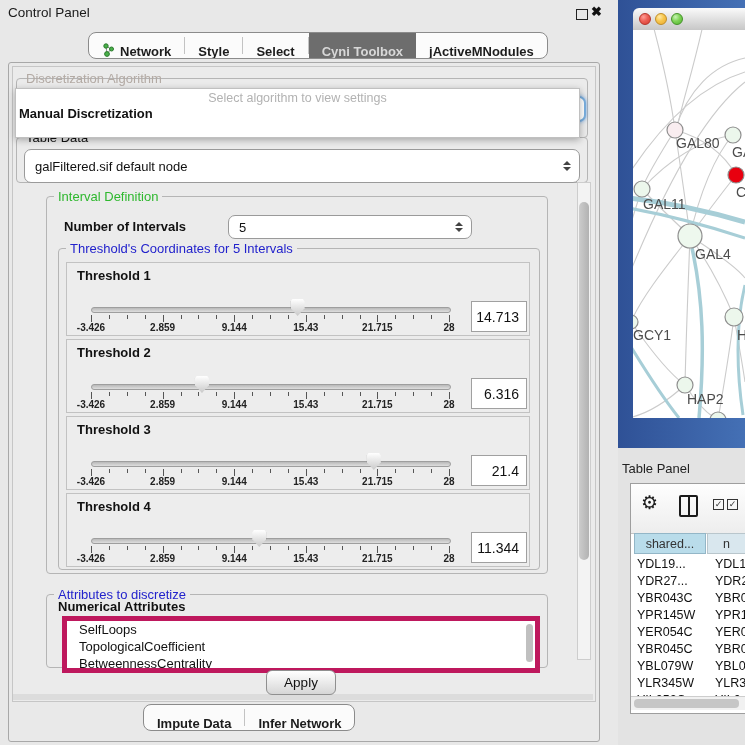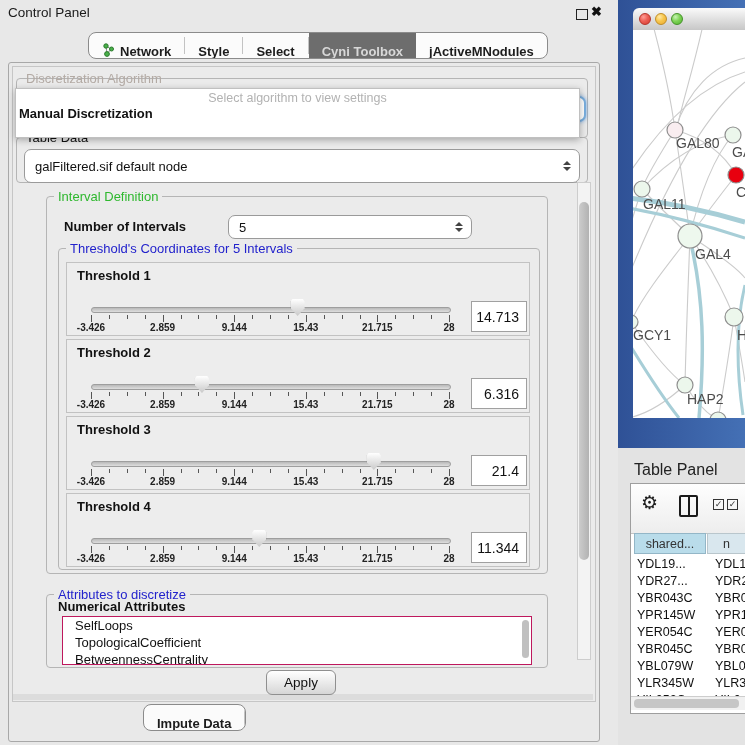--- a/index.html
+++ b/index.html
@@ -67,42 +67,42 @@
          filter:drop-shadow(0 0 1px #777);}
   .ticks{position:absolute;left:24px;top:52px;width:358px;height:8px;}
   .ticks i{position:absolute;width:1px;background:#555;top:0;}
   .tlabels{position:absolute;left:24px;top:59px;width:358px;height:12px;}
   .tlabels span{position:absolute;transform:translateX(-50%);font-size:10px;font-weight:bold;color:#222;white-space:nowrap;}
   .tvalue{position:absolute;left:404px;top:38px;width:56px;height:31px;background:#fff;
           border:1px solid #a0a0a0;font-size:14px;line-height:31px;text-align:right;
           padding-right:7px;box-sizing:border-box;}
   
   .attr-head{left:58px;top:599px;font-weight:bold;font-size:13px;}
-  .attr-list{left:62px;top:616px;width:468px;height:47px;background:#fff;border:1px solid #be185d;overflow:hidden;}
+  .attr-list{left:62px;top:616px;width:468px;height:47px;background:#fff;border:5px solid #be185d;overflow:hidden;}
   .attr-item{padding-left:12px;font-size:13px;line-height:17px;white-space:nowrap;}
   .attr-scroll{position:absolute;right:2px;top:3px;width:7px;height:38px;background:#c0c0c0;border-radius:4px;}
   
   .vscroll{left:577px;top:182px;width:14px;height:478px;background:#f3f3f3;border:1px solid #cdcdcd;box-sizing:border-box;}
   .vthumb{left:579px;top:202px;width:10px;height:358px;border-radius:5px;
           background:linear-gradient(to right,#cccccc,#b2b2b2);}
   
   .apply{left:266px;top:670px;width:68px;height:23px;border:1px solid #8f8f8f;border-radius:6px;
          background:linear-gradient(#ffffff,#d6d6d6);font-size:13.5px;text-align:center;line-height:23px;}
   
   .desktop{left:618px;top:0;width:127px;height:448px;background:linear-gradient(to right,#2f5196,#4470b5);}
   .nw-titlebar{left:633px;top:8px;width:112px;height:22px;border-radius:6px 0 0 0;
                background:linear-gradient(#fafafa,#c7c7c7);border-bottom:1px solid #8e8e8e;}
   .light{position:absolute;top:5px;width:12px;height:12px;border-radius:50%;box-sizing:border-box;}
   .l-red{left:6px;background:radial-gradient(circle at 35% 30%,#ff9d96,#ec5f55 45%,#d63b30);border:1px solid #b5352b;}
   .l-yellow{left:22px;background:radial-gradient(circle at 35% 30%,#ffe9a8,#f7c64b 45%,#eba833);border:1px solid #c08e27;}
   .l-green{left:38px;background:radial-gradient(circle at 35% 30%,#c8f3b4,#7ed356 45%,#52b42e);border:1px solid #45922a;}
   .nw-canvas{left:633px;top:30px;width:112px;height:388px;background:#fff;}
   
   .tp-area{left:618px;top:448px;width:127px;height:297px;background:#e3e3e3;}
-  .tp-title{position:absolute;left:16px;top:13px;font-size:16px;color:#222;}
+  .tp-title{position:absolute;left:4px;top:13px;font-size:13px;color:#222;}
   .tp-panel{position:absolute;left:12px;top:35px;width:115px;height:229px;background:#fff;
             border:1px solid #9e9e9e;box-sizing:content-box;}
   .tp-toolbar{position:absolute;left:0;top:0;width:115px;height:49px;
               background:linear-gradient(#fefefe,#ededed);border-bottom:1px solid #c4c4c4;}
   .gear{position:absolute;left:10px;top:7px;font-size:19px;color:#1c1c1c;}
   .colicon{position:absolute;left:48px;top:11px;width:15px;height:18px;border:2px solid #1a1a1a;border-radius:2px;}
   .colicon i{position:absolute;left:50%;top:0;bottom:0;width:2px;margin-left:-1px;background:#1a1a1a;}
   .checks{position:absolute;left:82px;top:15px;display:flex;gap:3px;}
   .chk{width:9px;height:9px;border:1.5px solid #333;font-size:9px;line-height:8px;text-align:center;color:#333;}
   .tp-header{position:absolute;left:0;top:49px;width:115px;height:23px;font-size:12.5px;color:#333;}
@@ -359,20 +359,23 @@
   <div class="abs vscroll"></div>
   <div class="abs vthumb"></div>
 
   <div class="abs apply">Apply</div>
 
   <div class="abs tabstrip bottomtabs" id="bottomtabs">
       <span class="tab">
         <span>Impute Data</span>
       </span>
       <span class="tabsep"></span>
+      <span class="tab">
+        <span>Infer Network</span>
+      </span>
     </div>
 
   <div class="abs desktop"></div>
   <div class="abs nw-titlebar">
     <div class="light l-red"></div>
     <div class="light l-yellow"></div>
     <div class="light l-green"></div>
   </div>
   <div class="abs nw-canvas">
     <svg id="netsvg" width="112" height="388" viewBox="0 0 112 388">

